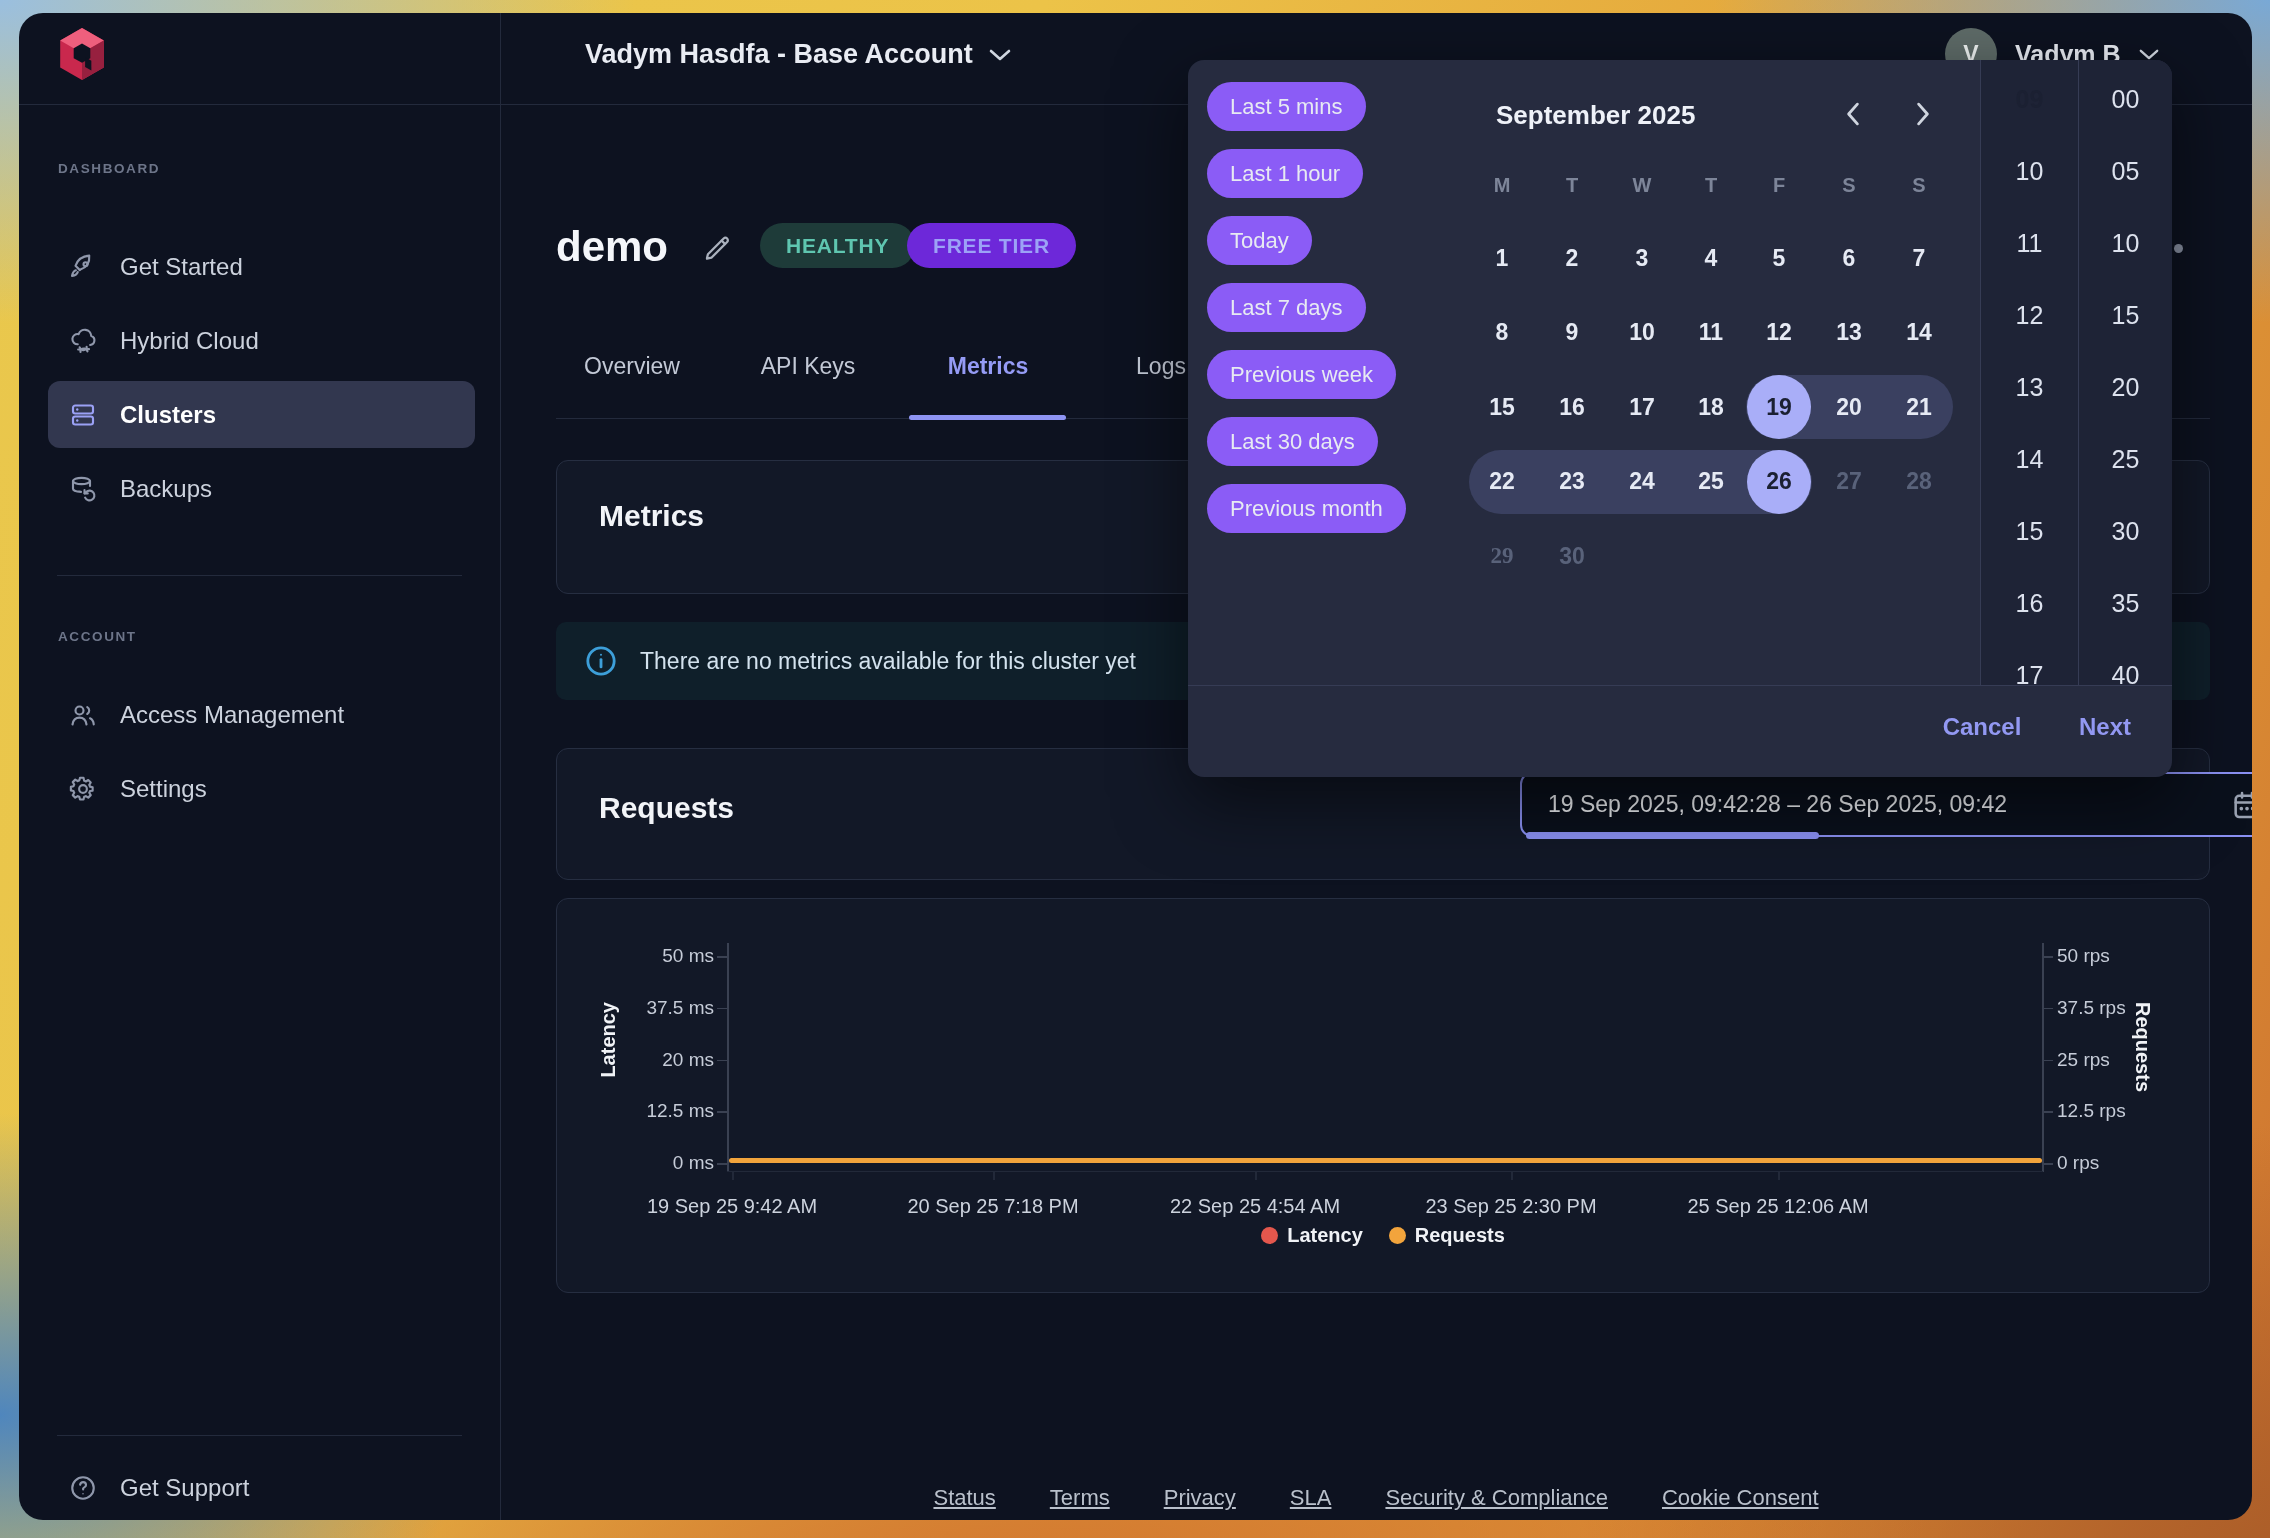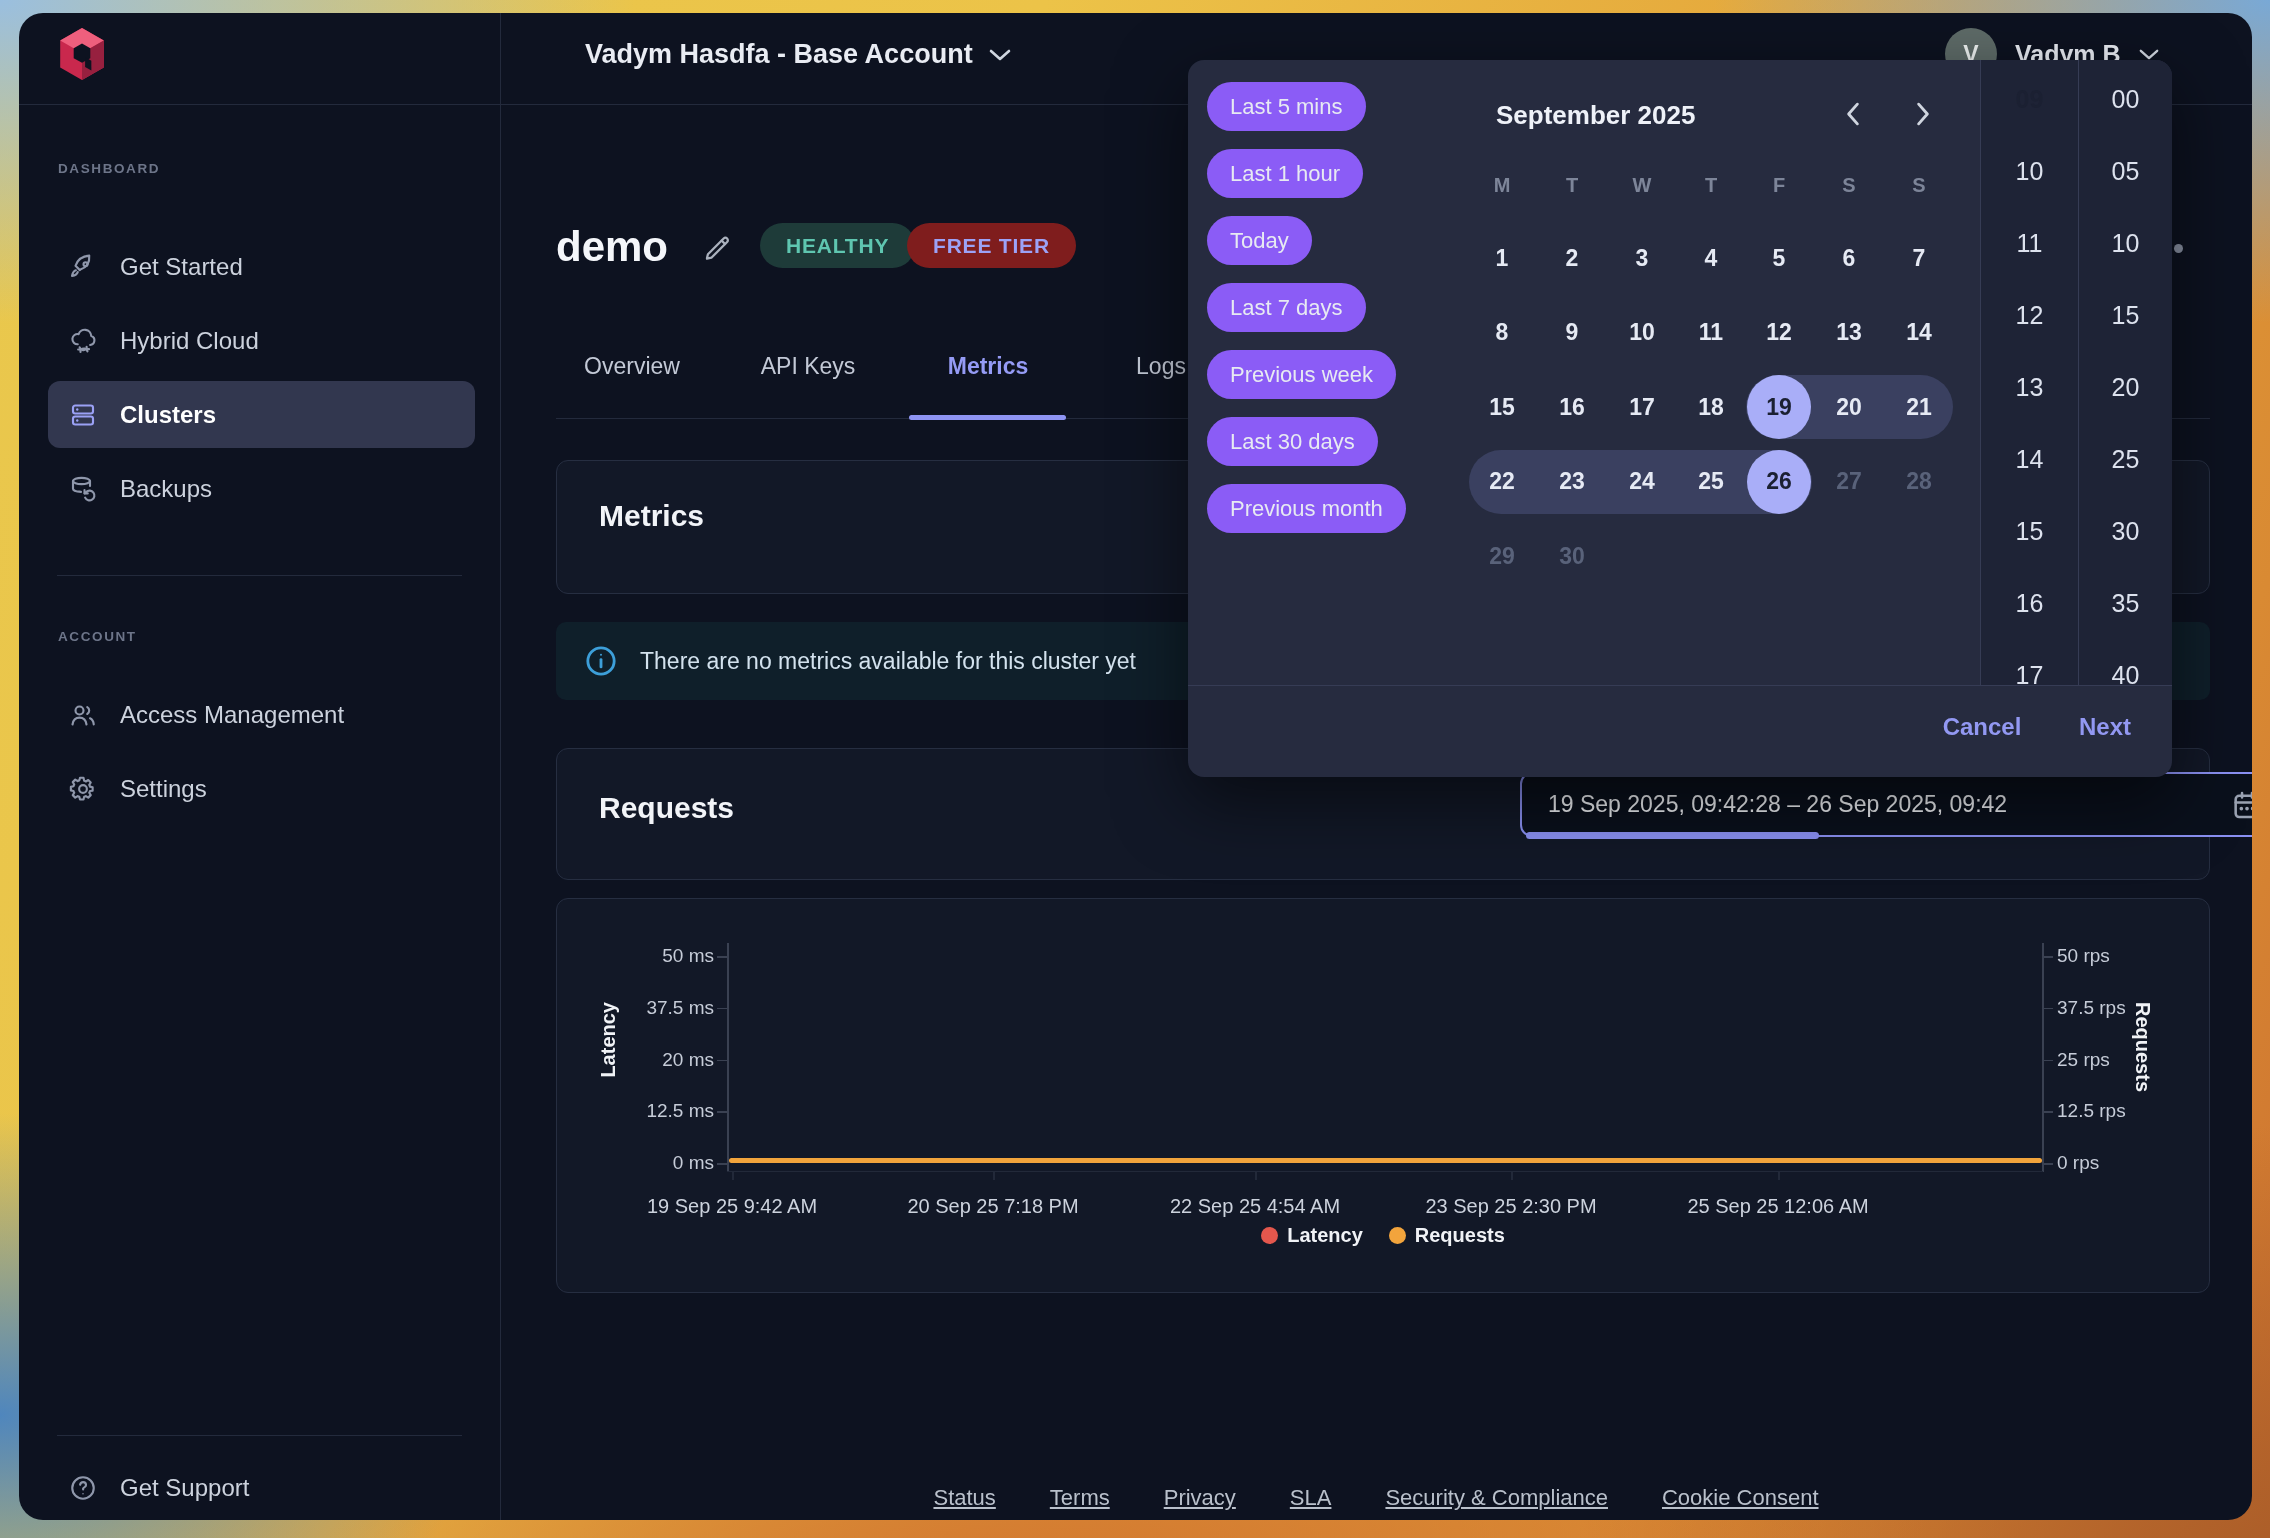--- a/index.html
+++ b/index.html
@@ -39,21 +39,21 @@
   .side-item.active{background:#32374f;}
   .side-item.active .icn{color:#9ba1f5;}
   .side-item.active .lbl{color:#ffffff;font-weight:700;}
   .side-div{position:absolute;left:38px;width:405px;height:1px;background:#232a3c;}
 
   
   .page-title{position:absolute;left:537px;top:206px;color:#f4f6fa;font-size:42px;font-weight:700;line-height:56px;}
   .edit-btn{position:absolute;left:682px;top:219px;width:32px;height:32px;color:#aab1bd;cursor:pointer;}
   .badge{position:absolute;top:210px;height:45px;border-radius:23px;display:flex;align-items:center;padding:0 26px;font-size:21px;font-weight:700;letter-spacing:.8px;}
   .badge.healthy{left:741px;background:#1e3b39;color:#5fc6b0;}
-  .badge.tier{left:888px;background:#7f1d1d;color:#9ca2f6;}
+  .badge.tier{left:888px;background:#6d28d9;color:#9ca2f6;}
   .overflow-dot{position:absolute;left:2155px;top:231px;width:9px;height:9px;border-radius:50%;background:#8b93a5;}
   .tab{position:absolute;top:340px;transform:translateX(-50%);font-size:23px;color:#c3c9d6;cursor:pointer;white-space:nowrap;}
   .tab.active{color:#959bf5;font-weight:600;}
   .tab-underline{position:absolute;left:890px;top:402px;width:157px;height:5px;border-radius:3px;background:#8e94f3;z-index:2;}
   .card{position:absolute;left:537px;width:1654px;background:#121827;border:1px solid #262e41;border-radius:12px;box-sizing:border-box;}
   .card-title{position:absolute;left:42px;color:#f2f4f8;font-size:30px;font-weight:700;}
   .alert{position:absolute;left:537px;top:609px;width:1654px;height:78px;border-radius:10px;background:#0f1f2a;display:flex;align-items:center;padding-left:28px;box-sizing:border-box;gap:22px;}
   .alert .info-icn{width:34px;height:34px;color:#3d9fd9;flex:0 0 auto;}
   .alert .msg{color:#d3e2ee;font-size:23px;}
 
@@ -395,21 +395,21 @@
           <div class="day sel" style="left: 556px; top: 310px;">19</div>
           <div class="day" style="left: 626px; top: 310px;">20</div>
           <div class="day" style="left: 696px; top: 310px;">21</div>
           <div class="day" style="left: 279px; top: 384.5px;">22</div>
           <div class="day" style="left: 349px; top: 384.5px;">23</div>
           <div class="day" style="left: 419px; top: 384.5px;">24</div>
           <div class="day" style="left: 488px; top: 384.5px;">25</div>
           <div class="day sel" style="left: 556px; top: 384.5px;">26</div>
           <div class="day muted" style="left: 626px; top: 384.5px;">27</div>
           <div class="day muted" style="left: 696px; top: 384.5px;">28</div>
-          <div class="day muted" style="left: 279px; top: 459px;">29</div>
+          <div class="day muted" style="left: 279px; top: 459px; font-family: Liberation Serif, serif;">29</div>
           <div class="day muted" style="left: 349px; top: 459px;">30</div>
         </div>
 
       <div class="cal-vdiv"></div>
       <div class="time-col hours" id="hours-col">
           <div class="time-item sel">
             <span>09</span>
           </div>
           <div class="time-item">
             <span>10</span>

